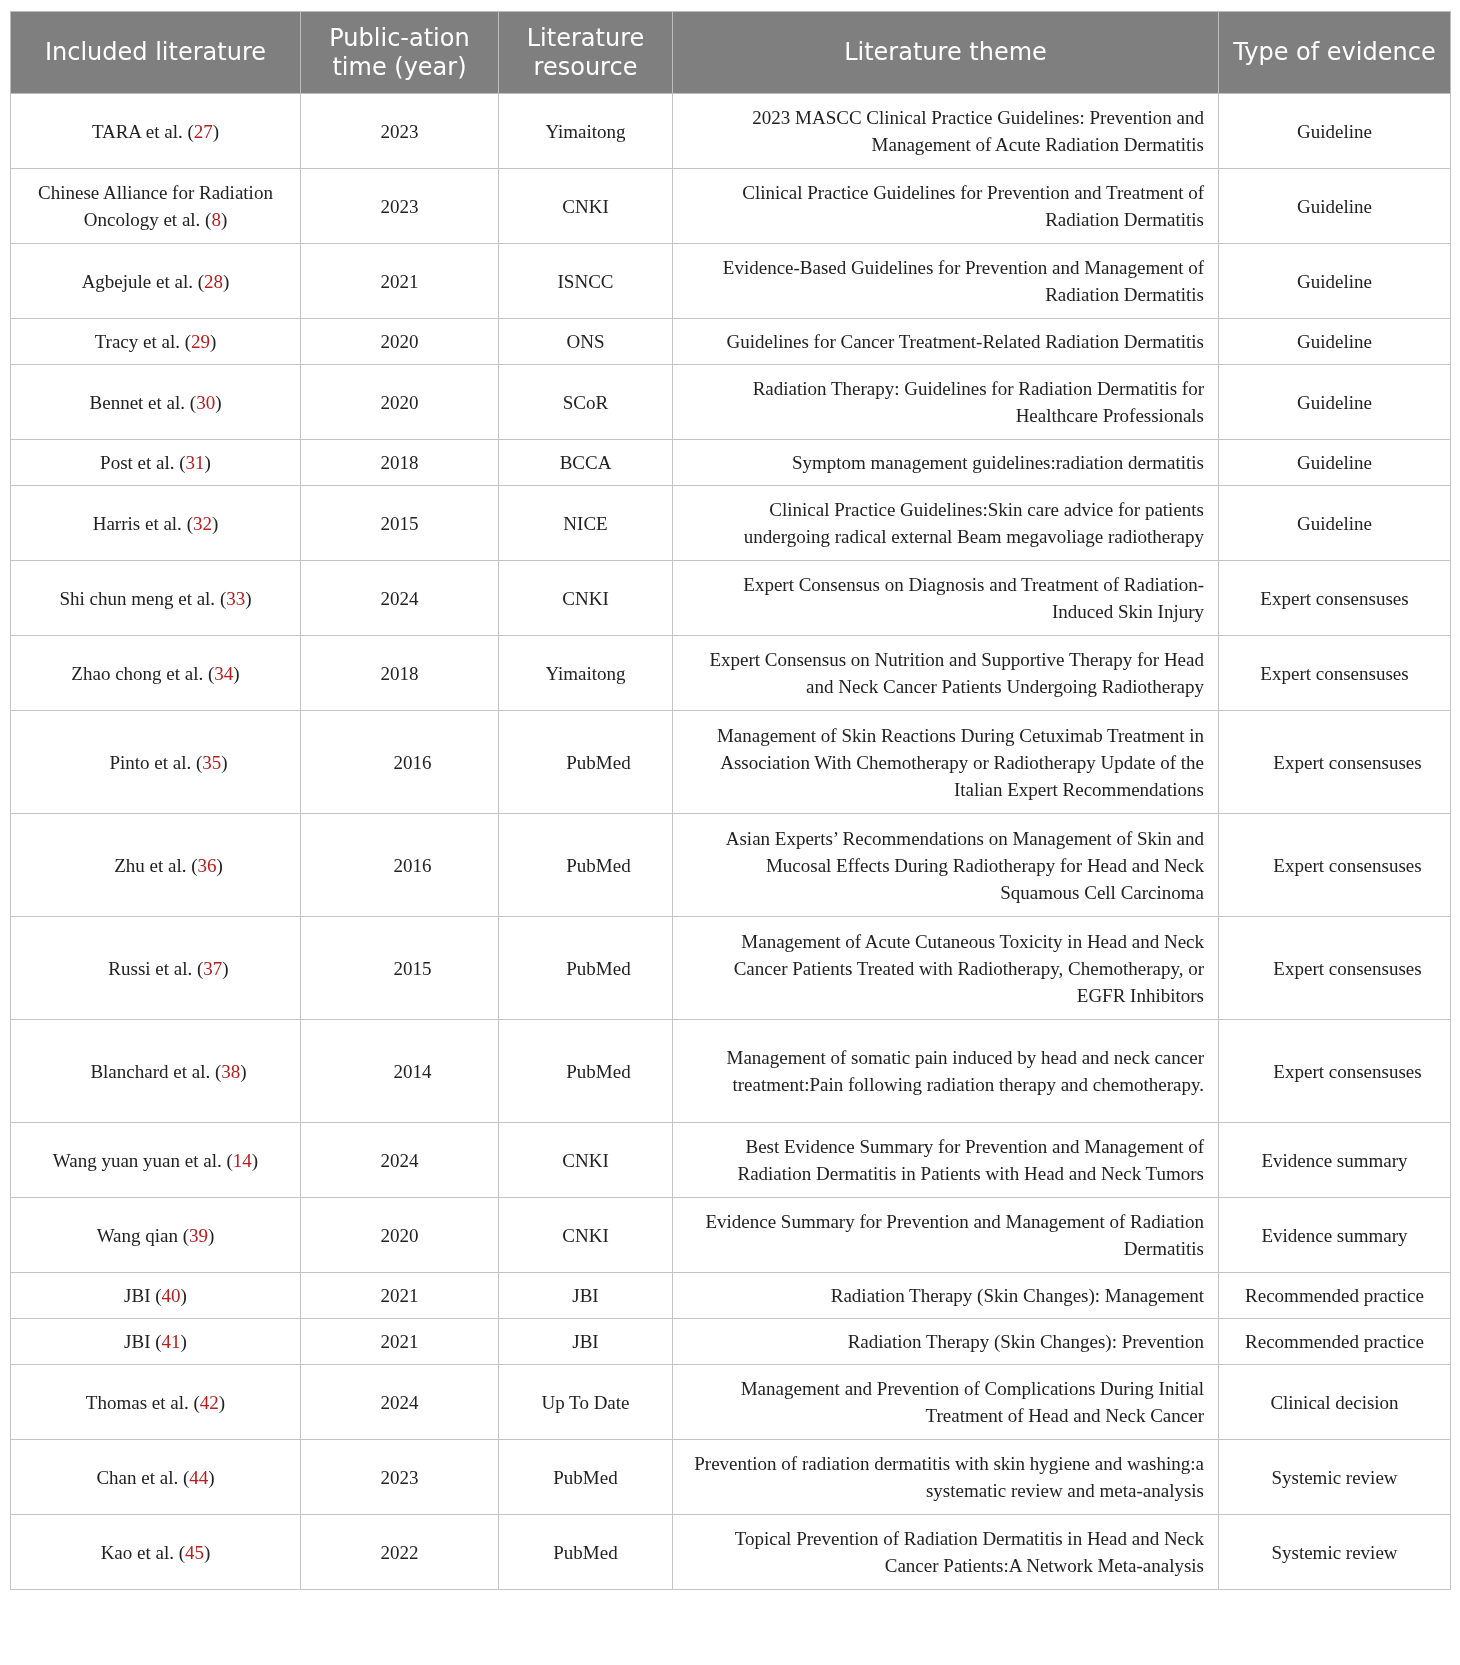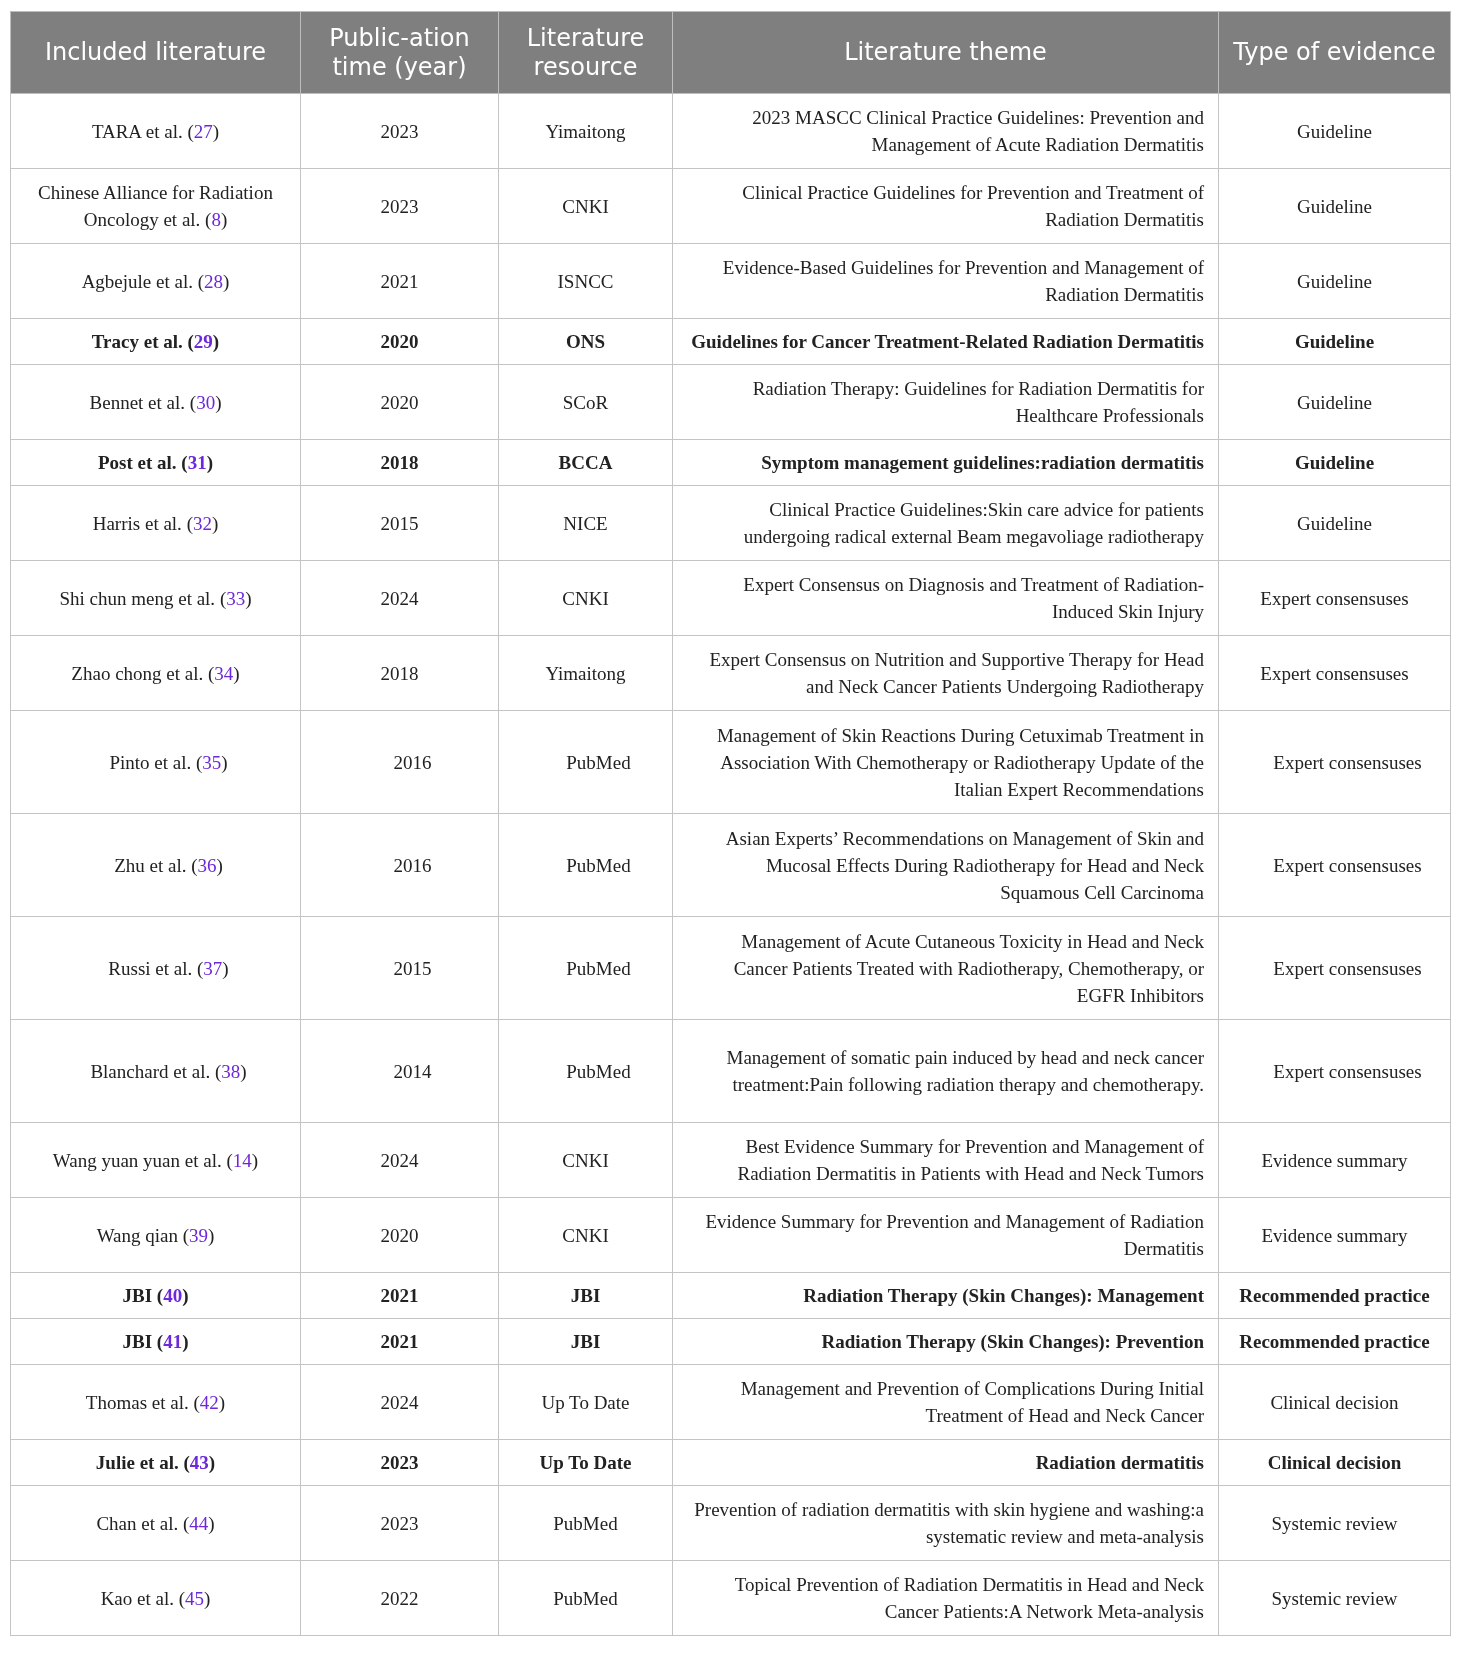--- a/index.html
+++ b/index.html
@@ -20,23 +20,23 @@
     font-family: "DejaVu Sans", "Liberation Sans", sans-serif;
     font-weight: normal; font-size: 24px; line-height: 29px;
     height: 82px; padding: 0 8px; text-align: center; vertical-align: middle;
     border: 1px solid #bdbdbd; box-sizing: border-box;
   }
   table.lit td {
     border: 1px solid #c4c4c4; padding: 9px 14px; line-height: 27px;
     vertical-align: middle; text-align: center; box-sizing: border-box;
   }
   table.lit td.theme { text-align: right; }
-  .ref { color: #6d28d9; }
+  .ref { color: #b91c1c; }
   tr.h2 td { height: 75px; }
-  tr.h1 td { height: 32px; font-weight: bold; }
+  tr.h1 td { height: 32px; }
   tr.h3 td { height: 103px; padding-left: 40px; }
 </style>
 </head>
 <body>
 
 <table class="lit">
   <colgroup>
     <col class="c1">
       <col class="c2">
       <col class="c3">
@@ -178,27 +178,20 @@
         <td class="theme">Radiation Therapy (Skin Changes): Prevention</td>
         <td>Recommended practice</td>
       </tr>
       <tr class="h2">
         <td><span>Thomas et al.</span> (<span class="ref">42</span>)</td>
         <td>2024</td>
         <td>Up To Date</td>
         <td class="theme">Management and Prevention of Complications During Initial Treatment of Head and Neck Cancer</td>
         <td>Clinical decision</td>
       </tr>
-      <tr class="h1">
-        <td><span>Julie et al.</span> (<span class="ref">43</span>)</td>
-        <td>2023</td>
-        <td>Up To Date</td>
-        <td class="theme">Radiation dermatitis</td>
-        <td>Clinical decision</td>
-      </tr>
       <tr class="h2">
         <td><span>Chan et al.</span> (<span class="ref">44</span>)</td>
         <td>2023</td>
         <td>PubMed</td>
         <td class="theme">Prevention of radiation dermatitis with skin hygiene and washing:a systematic review and meta-analysis</td>
         <td>Systemic review</td>
       </tr>
       <tr class="h2">
         <td><span>Kao et al.</span> (<span class="ref">45</span>)</td>
         <td>2022</td>

